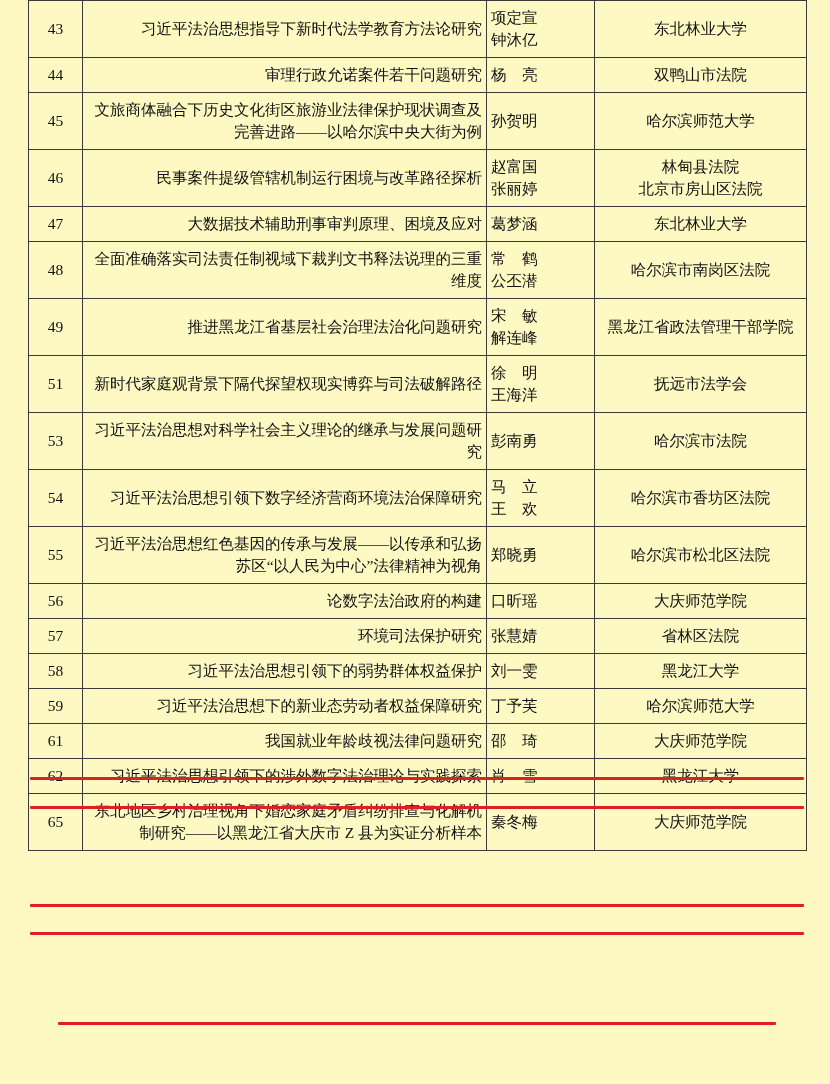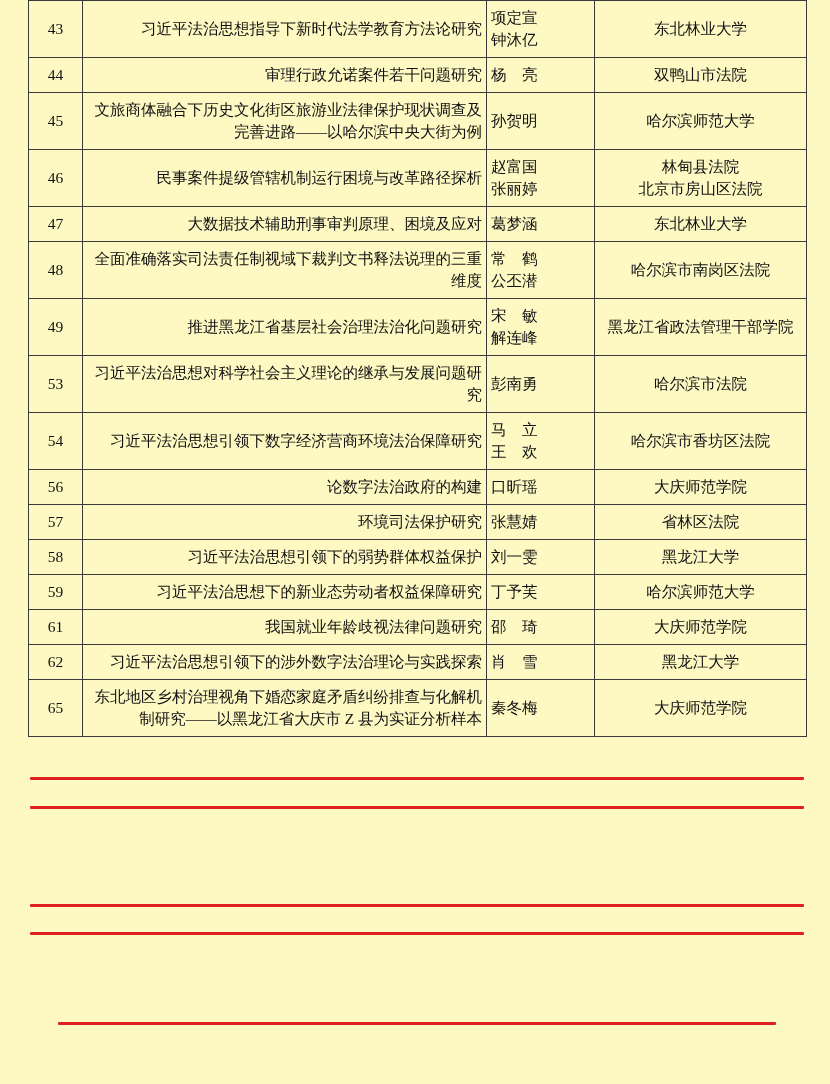--- a/index.html
+++ b/index.html
@@ -132,31 +132,44 @@
         <td class="org">哈尔滨市南岗区法院</td>
       </tr>
       <tr>
         <td class="num">49</td>
         <td class="title">推进黑龙江省基层社会治理法治化问题研究</td>
         <td class="author">宋　敏
 解连峰</td>
         <td class="org">黑龙江省政法管理干部学院</td>
       </tr>
       <tr>
+        <td class="num">51</td>
+        <td class="title">新时代家庭观背景下隔代探望权现实博弈与司法破解路径</td>
+        <td class="author">徐　明
+王海洋</td>
+        <td class="org">抚远市法学会</td>
+      </tr>
+      <tr>
         <td class="num">53</td>
         <td class="title">习近平法治思想对科学社会主义理论的继承与发展问题研究</td>
         <td class="author">彭南勇</td>
         <td class="org">哈尔滨市法院</td>
       </tr>
       <tr>
         <td class="num">54</td>
         <td class="title">习近平法治思想引领下数字经济营商环境法治保障研究</td>
         <td class="author">马　立
 王　欢</td>
         <td class="org">哈尔滨市香坊区法院</td>
+      </tr>
+      <tr>
+        <td class="num">55</td>
+        <td class="title">习近平法治思想红色基因的传承与发展——以传承和弘扬苏区“以人民为中心”法律精神为视角</td>
+        <td class="author">郑晓勇</td>
+        <td class="org">哈尔滨市松北区法院</td>
       </tr>
       <tr>
         <td class="num">56</td>
         <td class="title">论数字法治政府的构建</td>
         <td class="author">口昕瑶</td>
         <td class="org">大庆师范学院</td>
       </tr>
       <tr>
         <td class="num">57</td>
         <td class="title">环境司法保护研究</td>

